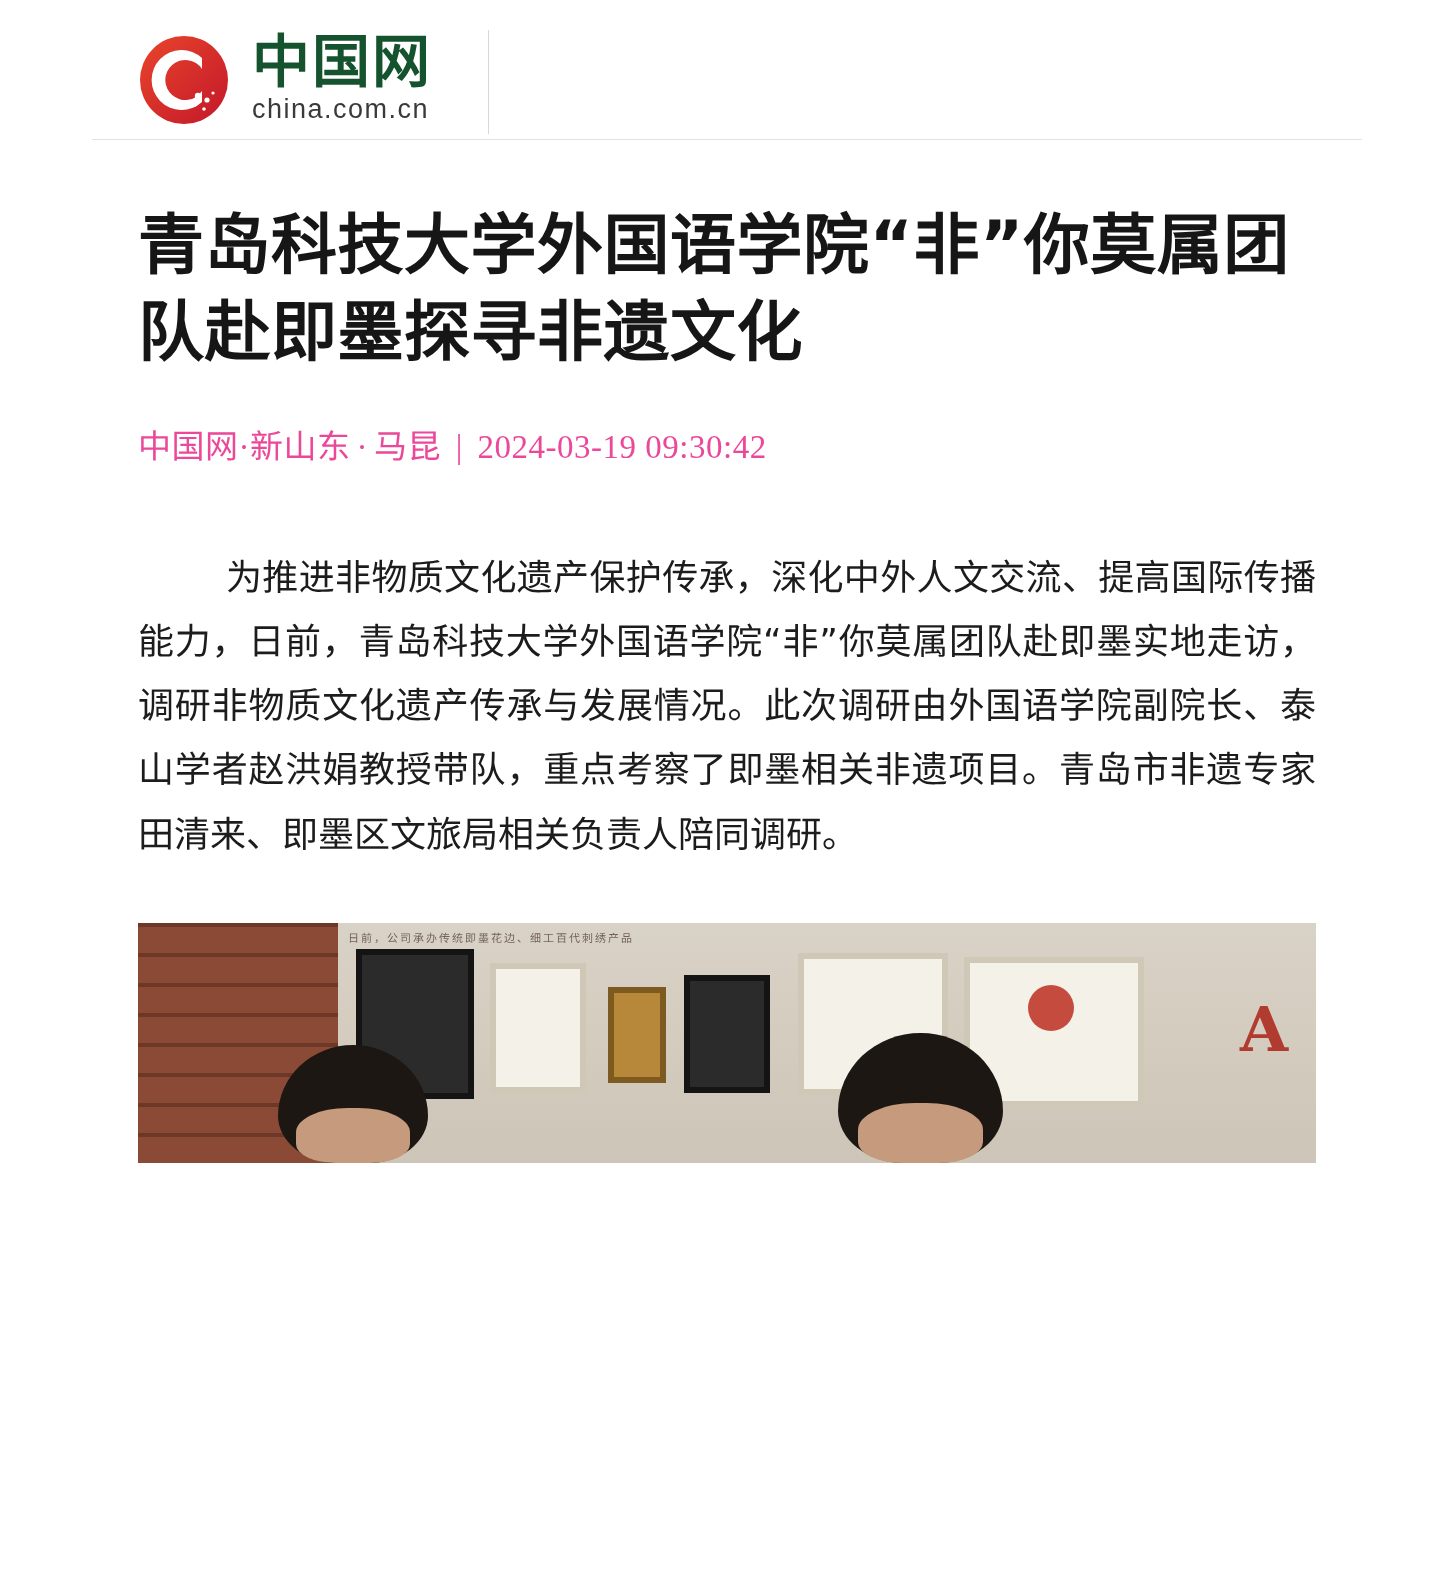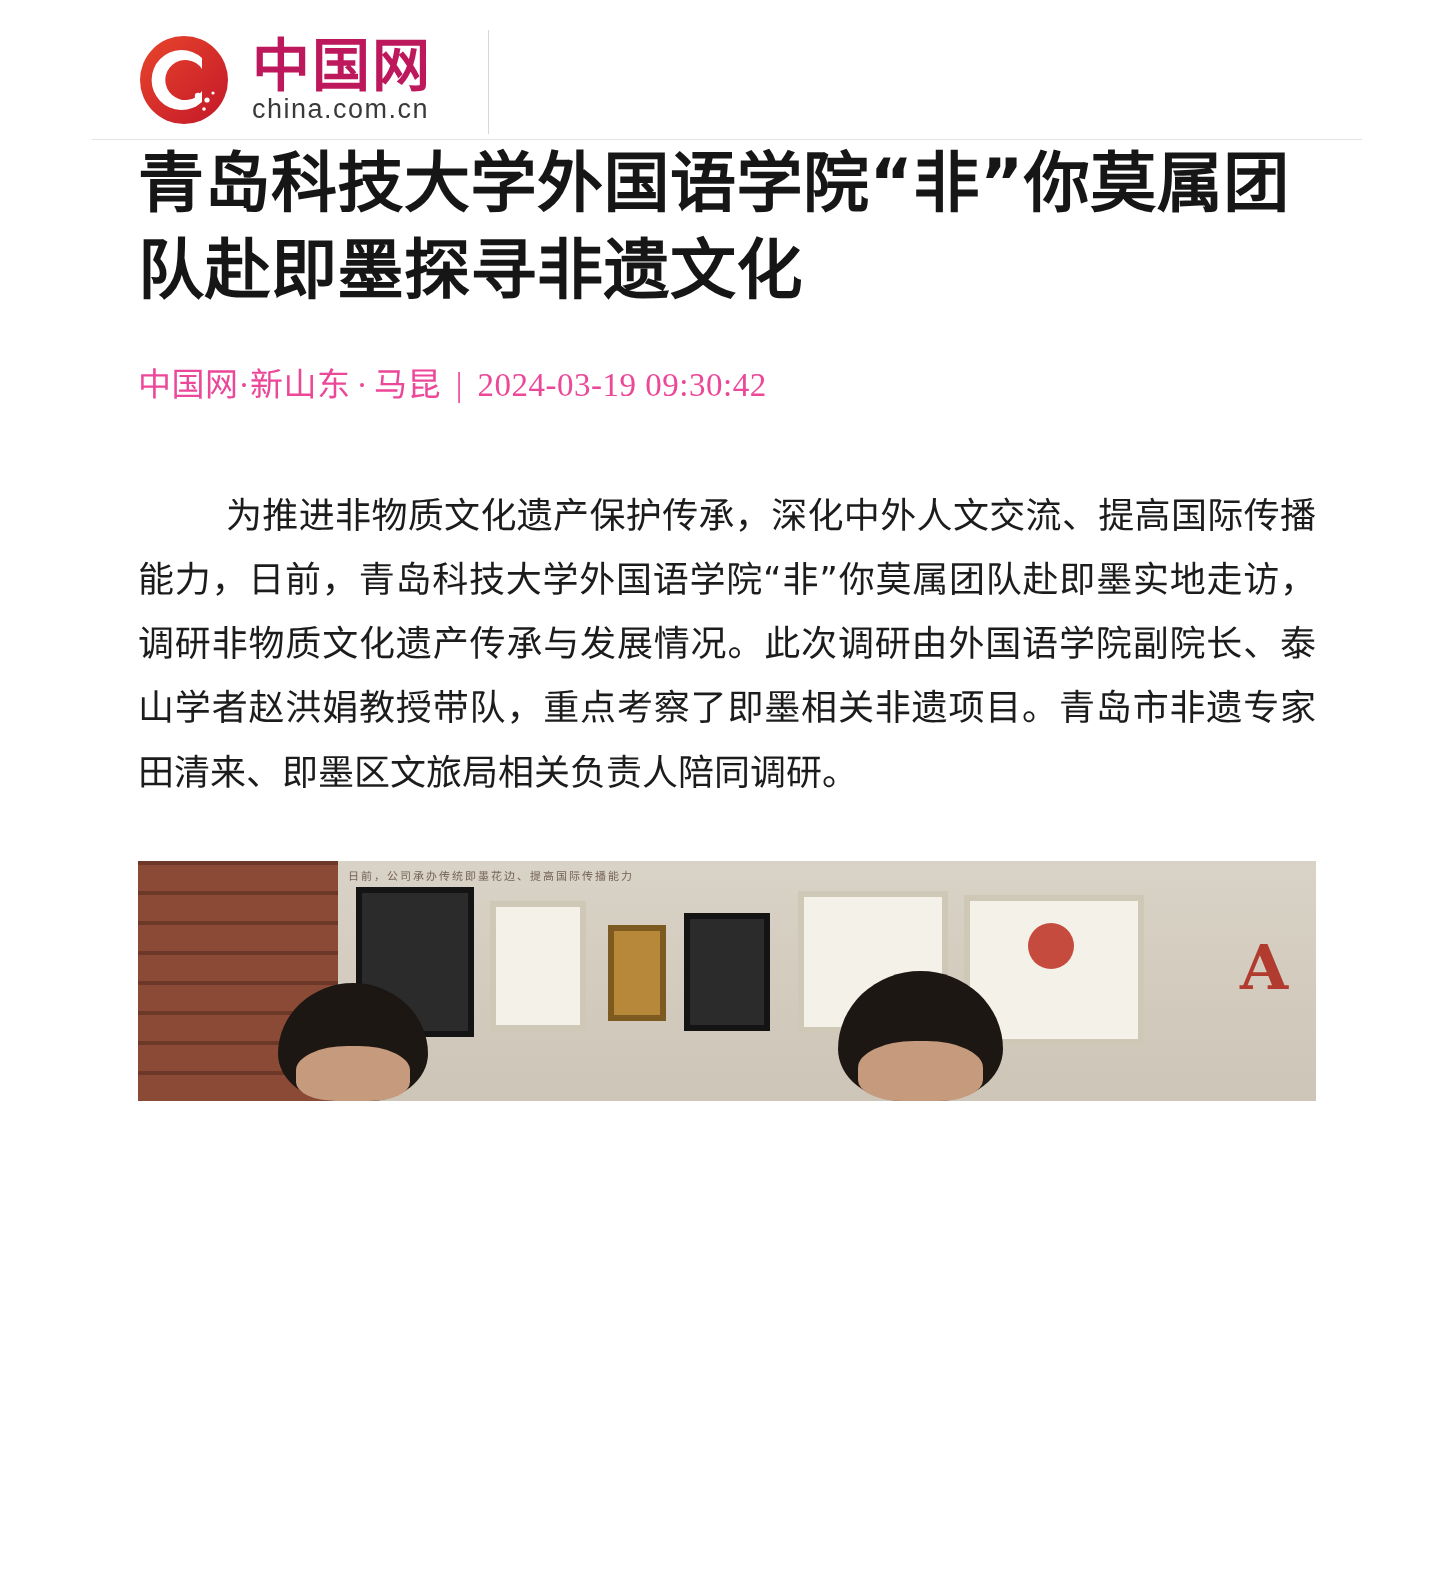--- a/index.html
+++ b/index.html
@@ -48,40 +48,41 @@
   .logo-text {
     display: flex;
     flex-direction: column;
     justify-content: center;
     line-height: 1;
   }
   .logo-cn {
     font-size: 58px;
     font-weight: 700;
     letter-spacing: 2px;
-    color: #be185d;
-    font-family: Liberation Serif, serif;
+    color: #14532d;
+    font-family: Liberation Mono, monospace;
   }
   .logo-domain {
     font-size: 27px;
     letter-spacing: 1.5px;
     color: #3a3a3a;
     font-family: "Liberation Sans", sans-serif;
   }
   .logo-divider {
     width: 1px;
     height: 104px;
     background: #d8d8d8;
     margin-left: 34px;
     margin-top: 4px;
   }
 
   
   .article {
     padding: 0 92px;
+    margin-top: 62px;
   }
   .article-inner {
     padding: 0 46px;
   }
   .headline {
     font-size: 66px;
     line-height: 1.32;
     font-weight: 700;
     letter-spacing: 0.5px;
     color: #161616;
@@ -225,21 +226,21 @@
 
       <p class="body-text">为推进非物质文化遗产保护传承，深化中外人文交流、提高国际传播能力，日前，青岛科技大学外国语学院“非”你莫属团队赴即墨实地走访，调研非物质文化遗产传承与发展情况。此次调研由外国语学院副院长、泰山学者赵洪娟教授带队，重点考察了即墨相关非遗项目。青岛市非遗专家田清来、即墨区文旅局相关负责人陪同调研。</p>
     </div>
   </div>
 
   <div class="photo-wrap">
     <div class="photo">
       <div class="ph-bricks"></div>
       <div class="ph-wall"></div>
 
-      <div class="ph-topline">日前，公司承办传统即墨花边、提高国际传播能力</div>
+      <div class="ph-topline">日前，公司承办传统即墨花边、细工百代刺绣产品</div>
 
       <div class="ph-frame" style="left:218px; top:26px; width:118px; height:150px;"></div>
       <div class="ph-frame white" style="left:352px; top:40px; width:96px; height:130px;"></div>
       <div class="ph-frame gold" style="left:470px; top:64px; width:58px; height:96px;"></div>
       <div class="ph-frame" style="left:546px; top:52px; width:86px; height:118px;"></div>
       <div class="ph-frame white" style="left:660px; top:30px; width:150px; height:142px;"></div>
       <div class="ph-frame white" style="left:826px; top:34px; width:180px; height:150px;"></div>
       <div class="ph-redseal" style="left:890px; top:62px;"></div>
       <div class="ph-bigA">A</div>
 

